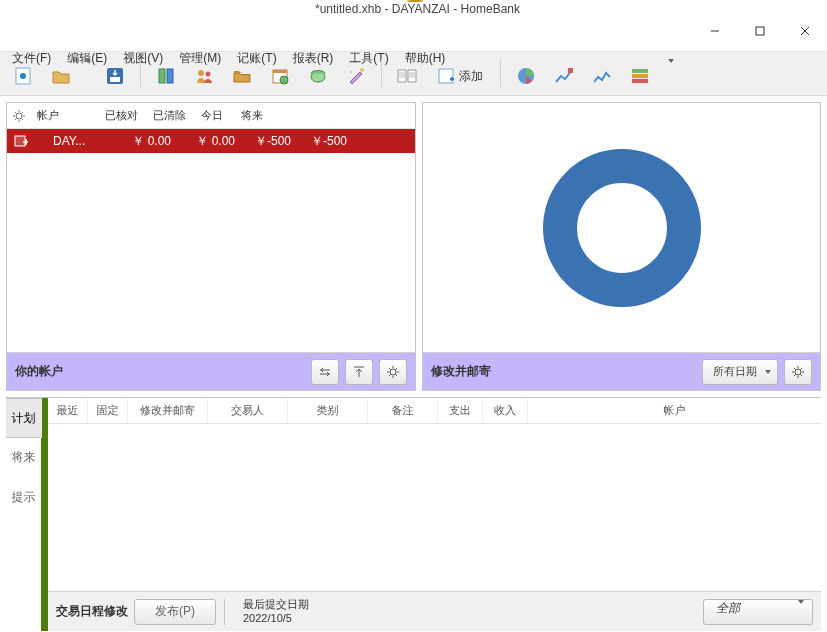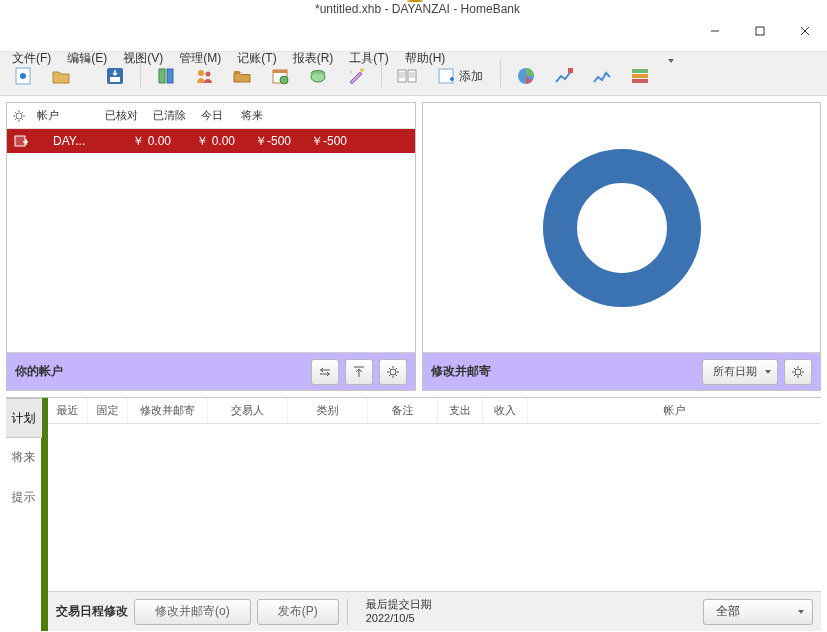--- a/index.html
+++ b/index.html
@@ -49,21 +49,21 @@
   .side-tab.active { background:#e8e8e8; color:#000; border-right:1px solid #e8e8e8; margin-right:-1px; border-top:1px solid #c5c5c5; border-bottom:1px solid #c5c5c5; }
   .sched-panel { flex:1; display:flex; flex-direction:column; }
   .sched-hdr { height:26px; display:flex; align-items:center; border-bottom:1px solid #e3e3e3; font-size:11px; color:#555; }
   .sched-hdr div { border-right:1px solid #eee; height:100%; display:flex; align-items:center; justify-content:center; }
   .sched-empty { flex:1; }
   .sched-footer { height:40px; background:#f0f0f0; border-top:1px solid #d0d0d0; display:flex; align-items:center; padding:0 8px; gap:6px; }
   .sched-footer .label { font-weight:bold; font-size:12px; }
   .btn { height:26px; border:1px solid #b8b8b8; background:linear-gradient(#fff,#e8e8e8); border-radius:3px; padding:0 20px; font-size:12px; color:#666; display:flex; align-items:center; justify-content:center; }
   .vsep { width:1px; height:26px; background:#c8c8c8; margin:0 2px; }
   .datecol { font-size:11px; line-height:1.2; color:#333; padding:0 10px; }
-  .combo { height:26px; border:1px solid #b8b8b8; background:linear-gradient(#fff,#e8e8e8); border-radius:3px; padding:0 26px 0 12px; font-size:12px; display:flex; align-items:center; position:relative; min-width:110px; }
+  .combo { height:26px; border:1px solid #b8b8b8; background:linear-gradient(#fff,#e8e8e8); border-radius:3px; padding:0 26px 0 12px; font-size:12px; display:flex; position:relative; min-width:110px;font-style:italic; }
   .combo::after { content:""; position:absolute; right:8px; border-left:3px solid transparent; border-right:3px solid transparent; border-top:4px solid #666; }
 </style>
 </head>
 <body>
 
 <div class="titlebar">
   <div class="tb-icon"></div>
   <div class="title">*untitled.xhb - DAYANZAI - HomeBank</div>
   <div class="winbtns">
     <div class="winbtn">
@@ -318,21 +318,20 @@
       <div style="width:80px">交易人</div>
       <div style="width:80px">类别</div>
       <div style="width:70px">备注</div>
       <div style="width:45px">支出</div>
       <div style="width:45px">收入</div>
       <div style="flex:1;border-right:none">帐户</div>
     </div>
     <div class="sched-empty"></div>
     <div class="sched-footer">
       <div class="label">交易日程修改</div>
-      <div class="btn">修改并邮寄(o)</div>
       <div class="btn">发布(P)</div>
       <div class="vsep"></div>
       <div class="datecol">
         <div>最后提交日期</div>
         <div>2022/10/5</div>
       </div>
       <div style="flex:1"></div>
       <div class="combo">
           <span>全部</span>
         </div>

